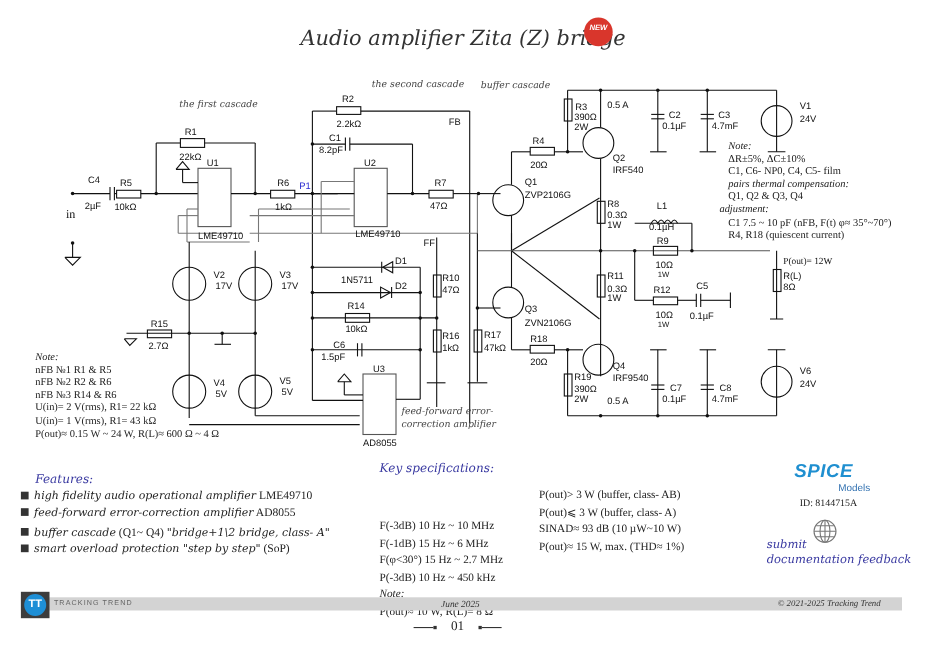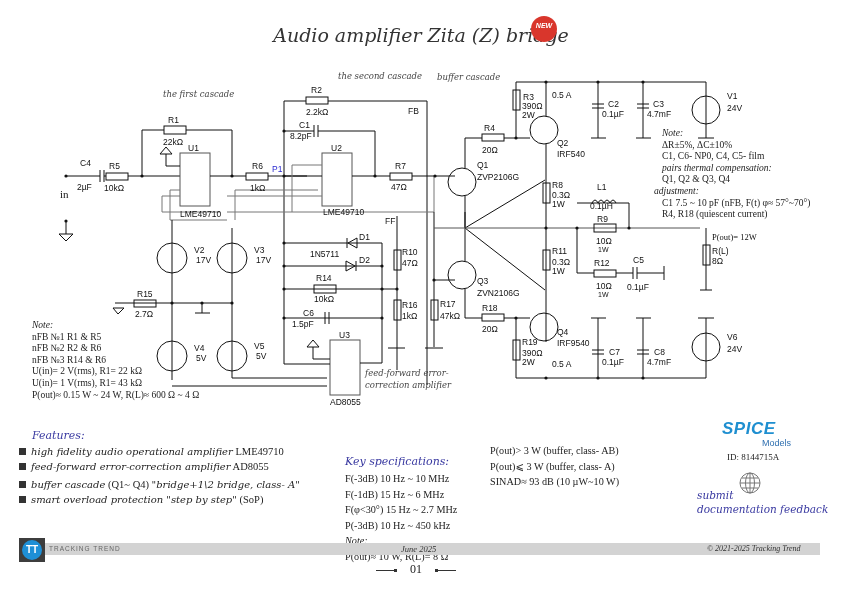--- a/index.html
+++ b/index.html
@@ -10,21 +10,21 @@
   svg.schem{position:absolute;left:0;top:0;}
   svg text{font-family:"Liberation Sans",sans-serif;font-size:8.5px;fill:#111;}
   svg text.serif{font-family:"Liberation Serif",serif;}
   svg text.ital{font-family:"DejaVu Serif",serif;font-style:italic;font-size:8.5px;fill:#444;}
   .note{font-size:9.5px;line-height:11.6px;color:#222;}
   .features-title{left:32px;top:429px;font-size:11px;font-style:italic;color:#3838a0;font-family:"DejaVu Serif",serif;}
   .features{left:19px;top:444px;font-size:10.5px;line-height:15px;}
   .features .row{white-space:nowrap;}
   .features .bullet{display:inline-block;width:7px;height:7px;background:#333;margin-right:5px;vertical-align:0;}
   .features i{font-family:"DejaVu Serif",serif;font-size:10px;}
-  .spec-title{left:345px;top:419px;font-size:11px;font-style:italic;color:#3838a0;font-family:"DejaVu Serif",serif;margin-top:36px;}
+  .spec-title{left:345px;top:419px;font-size:11px;font-style:italic;color:#3838a0;font-family:"DejaVu Serif",serif;}
   .spec{font-size:10.2px;line-height:15.6px;white-space:nowrap;}
   .spice{left:722px;top:419px;font:bold italic 17px "Liberation Sans",sans-serif;color:#1f8fd0;letter-spacing:0.5px;}
   .models{left:762px;top:438px;font:9px "Liberation Sans",sans-serif;color:#3070b0;}
   .idtxt{left:727px;top:452px;font-size:9px;}
   .globe{left:738px;top:471px;width:24px;height:24px;}
   .submit{left:697px;top:488px;font-size:10.5px;font-style:italic;color:#3838a0;line-height:14px;font-family:"DejaVu Serif",serif;}
   .footer-bar{left:19px;top:543px;width:801px;height:12px;background:#d3d3d3;}
   .logo{left:19px;top:538px;width:26px;height:24px;background:#3d3d3d;}
   .logo-in{position:absolute;left:3px;top:2px;width:20px;height:20px;border-radius:50%;background:#1e8fd6;color:#fff;font:bold 10px "Liberation Sans",sans-serif;text-align:center;line-height:20px;}
   .brand{left:49px;top:545px;font:6.5px "Liberation Sans",sans-serif;color:#666;letter-spacing:1px;text-transform:uppercase;}
@@ -354,21 +354,21 @@
   <text x="712" y="264">8Ω</text>
 </svg>
 
 <div class="abs note" style="left:662px;top:128px;">
   <div style="font-style:italic">Note:</div>
   <div>ΔR±5%, ΔC±10%</div>
   <div>C1, C6- NP0, C4, C5- film</div>
   <div style="font-style:italic">pairs thermal compensation:</div>
   <div>Q1, Q2 &amp; Q3, Q4</div>
   <div style="font-style:italic;margin-left:-8px;">adjustment:</div>
-  <div>C1 7.5 ~ 10 pF (nFB, F(t) φ≈ 57°~70°)</div>
+  <div>C1 7.5 ~ 10 pF (nFB, F(t) φ≈ 35°~70°)</div>
   <div>R4, R18 (quiescent current)</div>
 </div>
 
 <div class="abs note" style="left:32px;top:320px;">
   <div style="font-style:italic">Note:</div>
   <div>nFB №1 R1 &amp; R5</div>
   <div>nFB №2 R2 &amp; R6</div>
   <div>nFB №3 R14 &amp; R6</div>
   <div>U(in)= 2 V(rms), R1= 22 kΩ</div>
   <div>U(in)= 1 V(rms), R1= 43 kΩ</div>
@@ -389,20 +389,21 @@
   <div>F(-1dB) 15 Hz ~ 6 MHz</div>
   <div>F(φ&lt;30°) 15 Hz ~ 2.7 MHz</div>
   <div>P(-3dB) 10 Hz ~ 450 kHz</div>
   <div style="font-style:italic">Note:</div>
   <div>P(out)≈ 10 W, R(L)= 8 Ω</div>
 </div>
 <div class="abs spec" style="left:490px;top:443px;">
   <div>P(out)&gt; 3 W (buffer, class- AB)</div>
   <div>P(out)⩽ 3 W (buffer, class- A)</div>
   <div>SINAD≈ 93 dB (10 µW~10 W)</div>
+  <div>P(out)≈ 15 W, max. (THD≈ 1%)</div>
 </div>
 
 <div class="abs spice">SPICE</div>
 <div class="abs models">Models</div>
 <div class="abs idtxt">ID: 8144715A</div>
 <svg class="abs globe" viewBox="0 0 24 24">
   <g fill="none" stroke="#777" stroke-width="1">
     <circle cx="12" cy="12" r="10"></circle>
       <ellipse cx="12" cy="12" rx="4.5" ry="10"></ellipse>
     <line x1="2" y1="12" x2="22" y2="12"></line>

